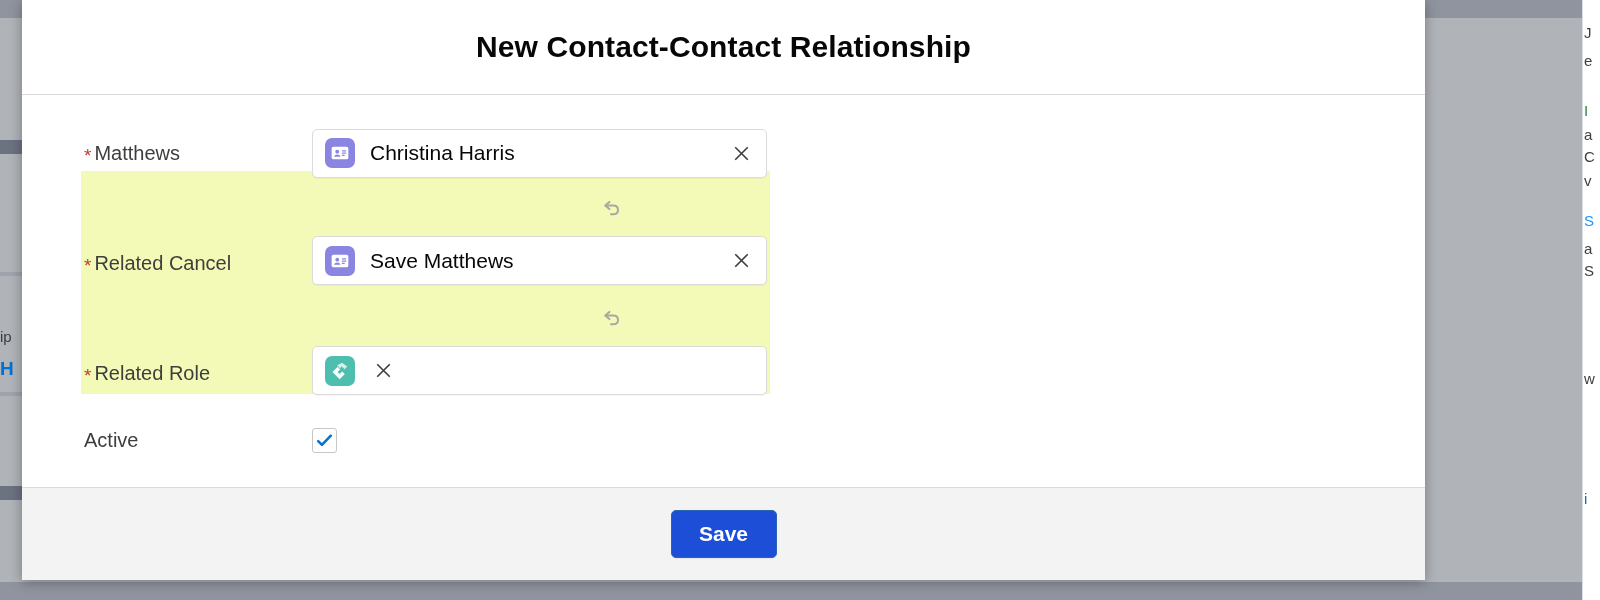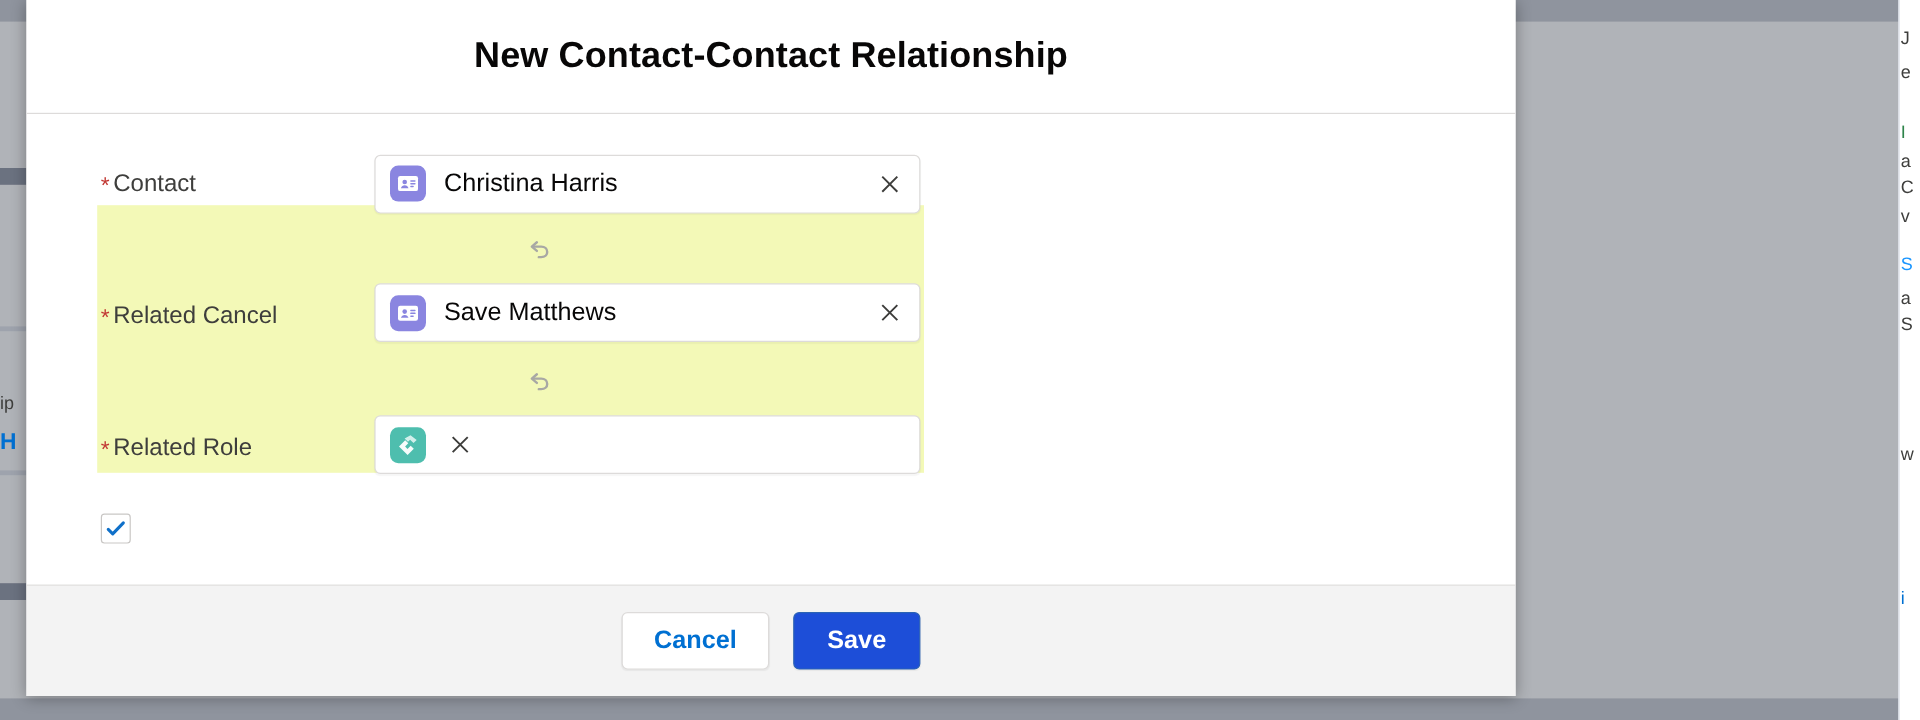--- a/index.html
+++ b/index.html
@@ -49,21 +49,21 @@
   .bg-right-sliver span {
     position: absolute; left: 1px;
     font-size: 15px; color: #3e3e3c;
     white-space: nowrap;
   }
 
   
   #modal {
     position: absolute;
     left: 22px; top: 0;
-    width: 1241px; height: 580px;
+    width: 1403px; height: 580px;
     background: #ffffff;
     box-shadow: 0 2px 12px rgba(0,0,0,.32);
     overflow: hidden;
   }
 
   #modal-header {
     height: 95px;
     border-bottom: 1px solid #dddbda;
     display: flex; align-items: center; justify-content: center;
     background: #fff;
@@ -247,21 +247,21 @@
     <h1 id="modal-title">New Contact-Contact Relationship</h1>
   </div>
 
   <div id="modal-body">
 
     <div class="highlight-region"></div>
 
     <div class="form-row first">
       <div class="field-label">
         <span class="req">*</span>
-        <span>Contact</span>
+        <span>Matthews</span>
       </div>
       <div class="field-control">
         <div class="lookup-pill">
           <span class="entity-icon contact">
             <svg width="20" height="20" viewBox="0 0 24 24">
               <rect x="2" y="4.5" width="20" height="15" rx="2.2" fill="#fff"></rect>
               <circle cx="8.7" cy="10.4" r="2.3" fill="#8a85e0"></circle>
               <path d="M4.9 16.6c.5-1.9 2-2.9 3.8-2.9s3.3 1 3.8 2.9z" fill="#8a85e0"></path>
               <rect x="14.2" y="8.6" width="5.4" height="1.5" rx=".7" fill="#8a85e0"></rect>
               <rect x="14.2" y="11.4" width="5.4" height="1.5" rx=".7" fill="#8a85e0"></rect>
@@ -333,29 +333,31 @@
           <span class="clear-btn">
             <svg width="19" height="19" viewBox="0 0 20 20">
               <path d="M3.4 3.4 16.6 16.6M16.6 3.4 3.4 16.6" stroke="#3e3e3c" stroke-width="1.7" fill="none"></path>
             </svg>
           </span>
         </div>
       </div>
     </div>
 
     <div class="form-row last">
+      <div class="field-label">
+        <span>Active</span>
+      </div>
       <div class="field-control">
         <span class="checkbox">
           <svg width="17" height="17" viewBox="0 0 20 20">
             <path d="M2.6 10.8 7 15.2 17.4 4.4" stroke="#0f70c9" stroke-width="3" fill="none" stroke-linecap="round" stroke-linejoin="round"></path>
           </svg>
         </span>
       </div>
     </div>
 
   </div>
 
   <div id="modal-footer">
-    <div class="btn">Cancel</div>
     <div class="btn brand">Save</div>
   </div>
 
 </div>
 
 </body></html>

